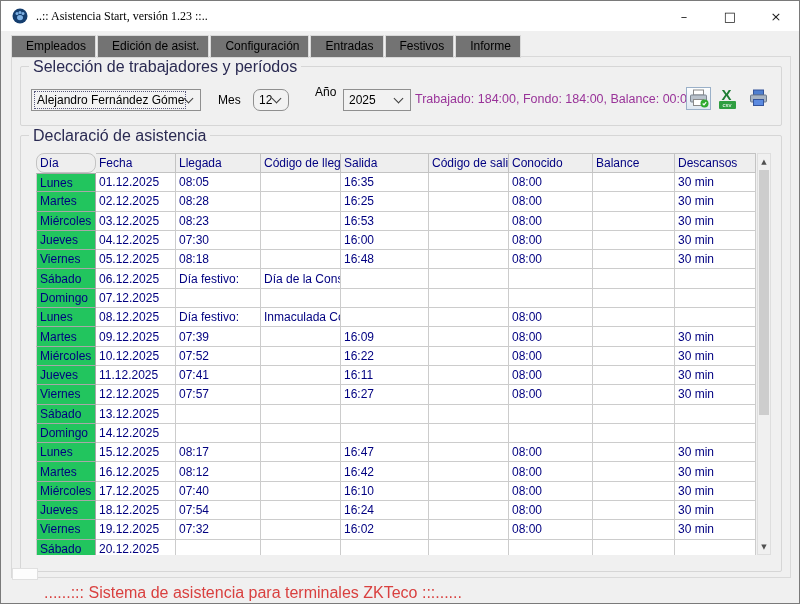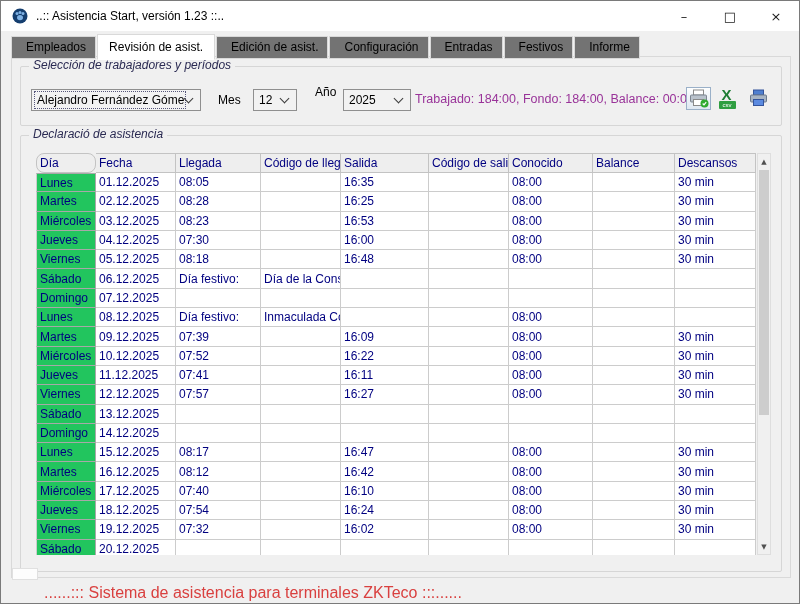--- a/index.html
+++ b/index.html
@@ -3,36 +3,36 @@
 <meta charset="utf-8">
 <style>
   html,body{margin:0;padding:0;width:800px;height:604px;overflow:hidden;
     font-family:"Liberation Sans",sans-serif;background:#e8e8e8;}
   .window{position:relative;width:800px;height:604px;box-sizing:border-box;
     border:1px solid #7a7a7a;background:#f0f0f0;}
   
   .titlebar{position:absolute;left:0;top:0;right:0;height:30px;background:#ffffff;
     display:flex;align-items:center;}
   .app-icon{width:16px;height:16px;margin-left:11px;flex:0 0 auto;}
-  .title-text{margin-left:8px;font-size:12px;color:#000;white-space:nowrap;}
+  .title-text{margin-left:8px;font-size:12px;color:#000;white-space:nowrap;font-family:Liberation Serif, serif;}
   .win-controls{margin-left:auto;display:flex;height:30px;}
   .win-btn{width:46px;height:30px;display:flex;align-items:center;justify-content:center;
     font-size:13px;color:#1a1a1a;font-family:"DejaVu Sans",sans-serif;cursor:default;}
   
   .tabs{position:absolute;left:10px;top:34px;display:flex;align-items:flex-end;z-index:3;}
   .tab{font-size:12px;color:#000;background:#737373;border:1px solid #d9d9d9;
     padding:3px 9px 4px 14px;margin-right:1px;white-space:nowrap;position:relative;}
   .tab.active{background:#ffffff;border-bottom:1px solid #ffffff;padding:5px 11px 5px 11px;
     margin-top:-2px;top:1px;z-index:4;}
   
   .panel{position:absolute;left:10px;top:55px;width:780px;height:522px;box-sizing:border-box;
     border:1px solid #d9d9d9;background:#f0f0f0;}
   .groupbox{position:absolute;box-sizing:border-box;border:1px solid #d6d6d6;border-radius:2px;}
   .gb-label{position:absolute;top:-9px;left:8px;background:#f0f0f0;padding:0 4px;
-    font-size:12px;color:#2a2a52;white-space:nowrap;font-style:italic;}
+    font-size:16px;color:#2a2a52;white-space:nowrap;}
   .gb1{left:8px;top:9px;width:762px;height:60px;}
   .gb2{left:8px;top:78px;width:762px;height:437px;}
   
   .combo{position:absolute;height:22px;box-sizing:border-box;border:1px solid #8f8f8f;
     background:#f2f2f2;display:flex;align-items:center;font-size:12px;color:#000;
     padding:0 3px;cursor:default;}
   .combo-text{white-space:nowrap;overflow:hidden;padding:1px 2px;}
   .combo-text.focused{outline:1px dotted #55557a;}
   .chev{width:6px;height:6px;border-right:1.4px solid #3c3c3c;border-bottom:1.4px solid #3c3c3c;
     transform:rotate(45deg);margin-left:auto;margin-right:5px;margin-top:-3px;flex:0 0 auto;}
@@ -92,40 +92,39 @@
     <span class="title-text">..:: Asistencia Start, versión 1.23 ::..</span>
     <div class="win-controls">
       <div class="win-btn">–</div>
       <div class="win-btn">□</div>
       <div class="win-btn close">×</div>
     </div>
   </div>
 
   <div class="tabs">
       <div class="tab">Empleados</div>
-      <div class="tab active">Revisión de asist.</div>
       <div class="tab">Edición de asist.</div>
       <div class="tab">Configuración</div>
       <div class="tab">Entradas</div>
       <div class="tab">Festivos</div>
       <div class="tab">Informe</div>
     </div>
 
   <div class="panel">
 
     <div class="groupbox gb1">
       <span class="gb-label">Selección de trabajadores y períodos</span>
 
       <div class="combo" style="left:10px;top:22px;width:170px;">
         <span class="combo-text focused">Alejandro Fernández Gómez (7)</span>
         <span class="chev"></span>
       </div>
 
       <span class="fld-label" style="left:197px;top:26px;">Mes</span>
-      <div class="combo" style="left:232px;top:22px;width:44px;">
+      <div class="combo" style="left:232px;top:22px;width:36px;border-radius:7px;">
         <span class="combo-text">12</span>
         <span class="chev"></span>
       </div>
 
       <span class="fld-label" style="left:294px;top:18px;">Año</span>
       <div class="combo" style="left:322px;top:22px;width:68px;">
         <span class="combo-text">2025</span>
         <span class="chev"></span>
       </div>
 

